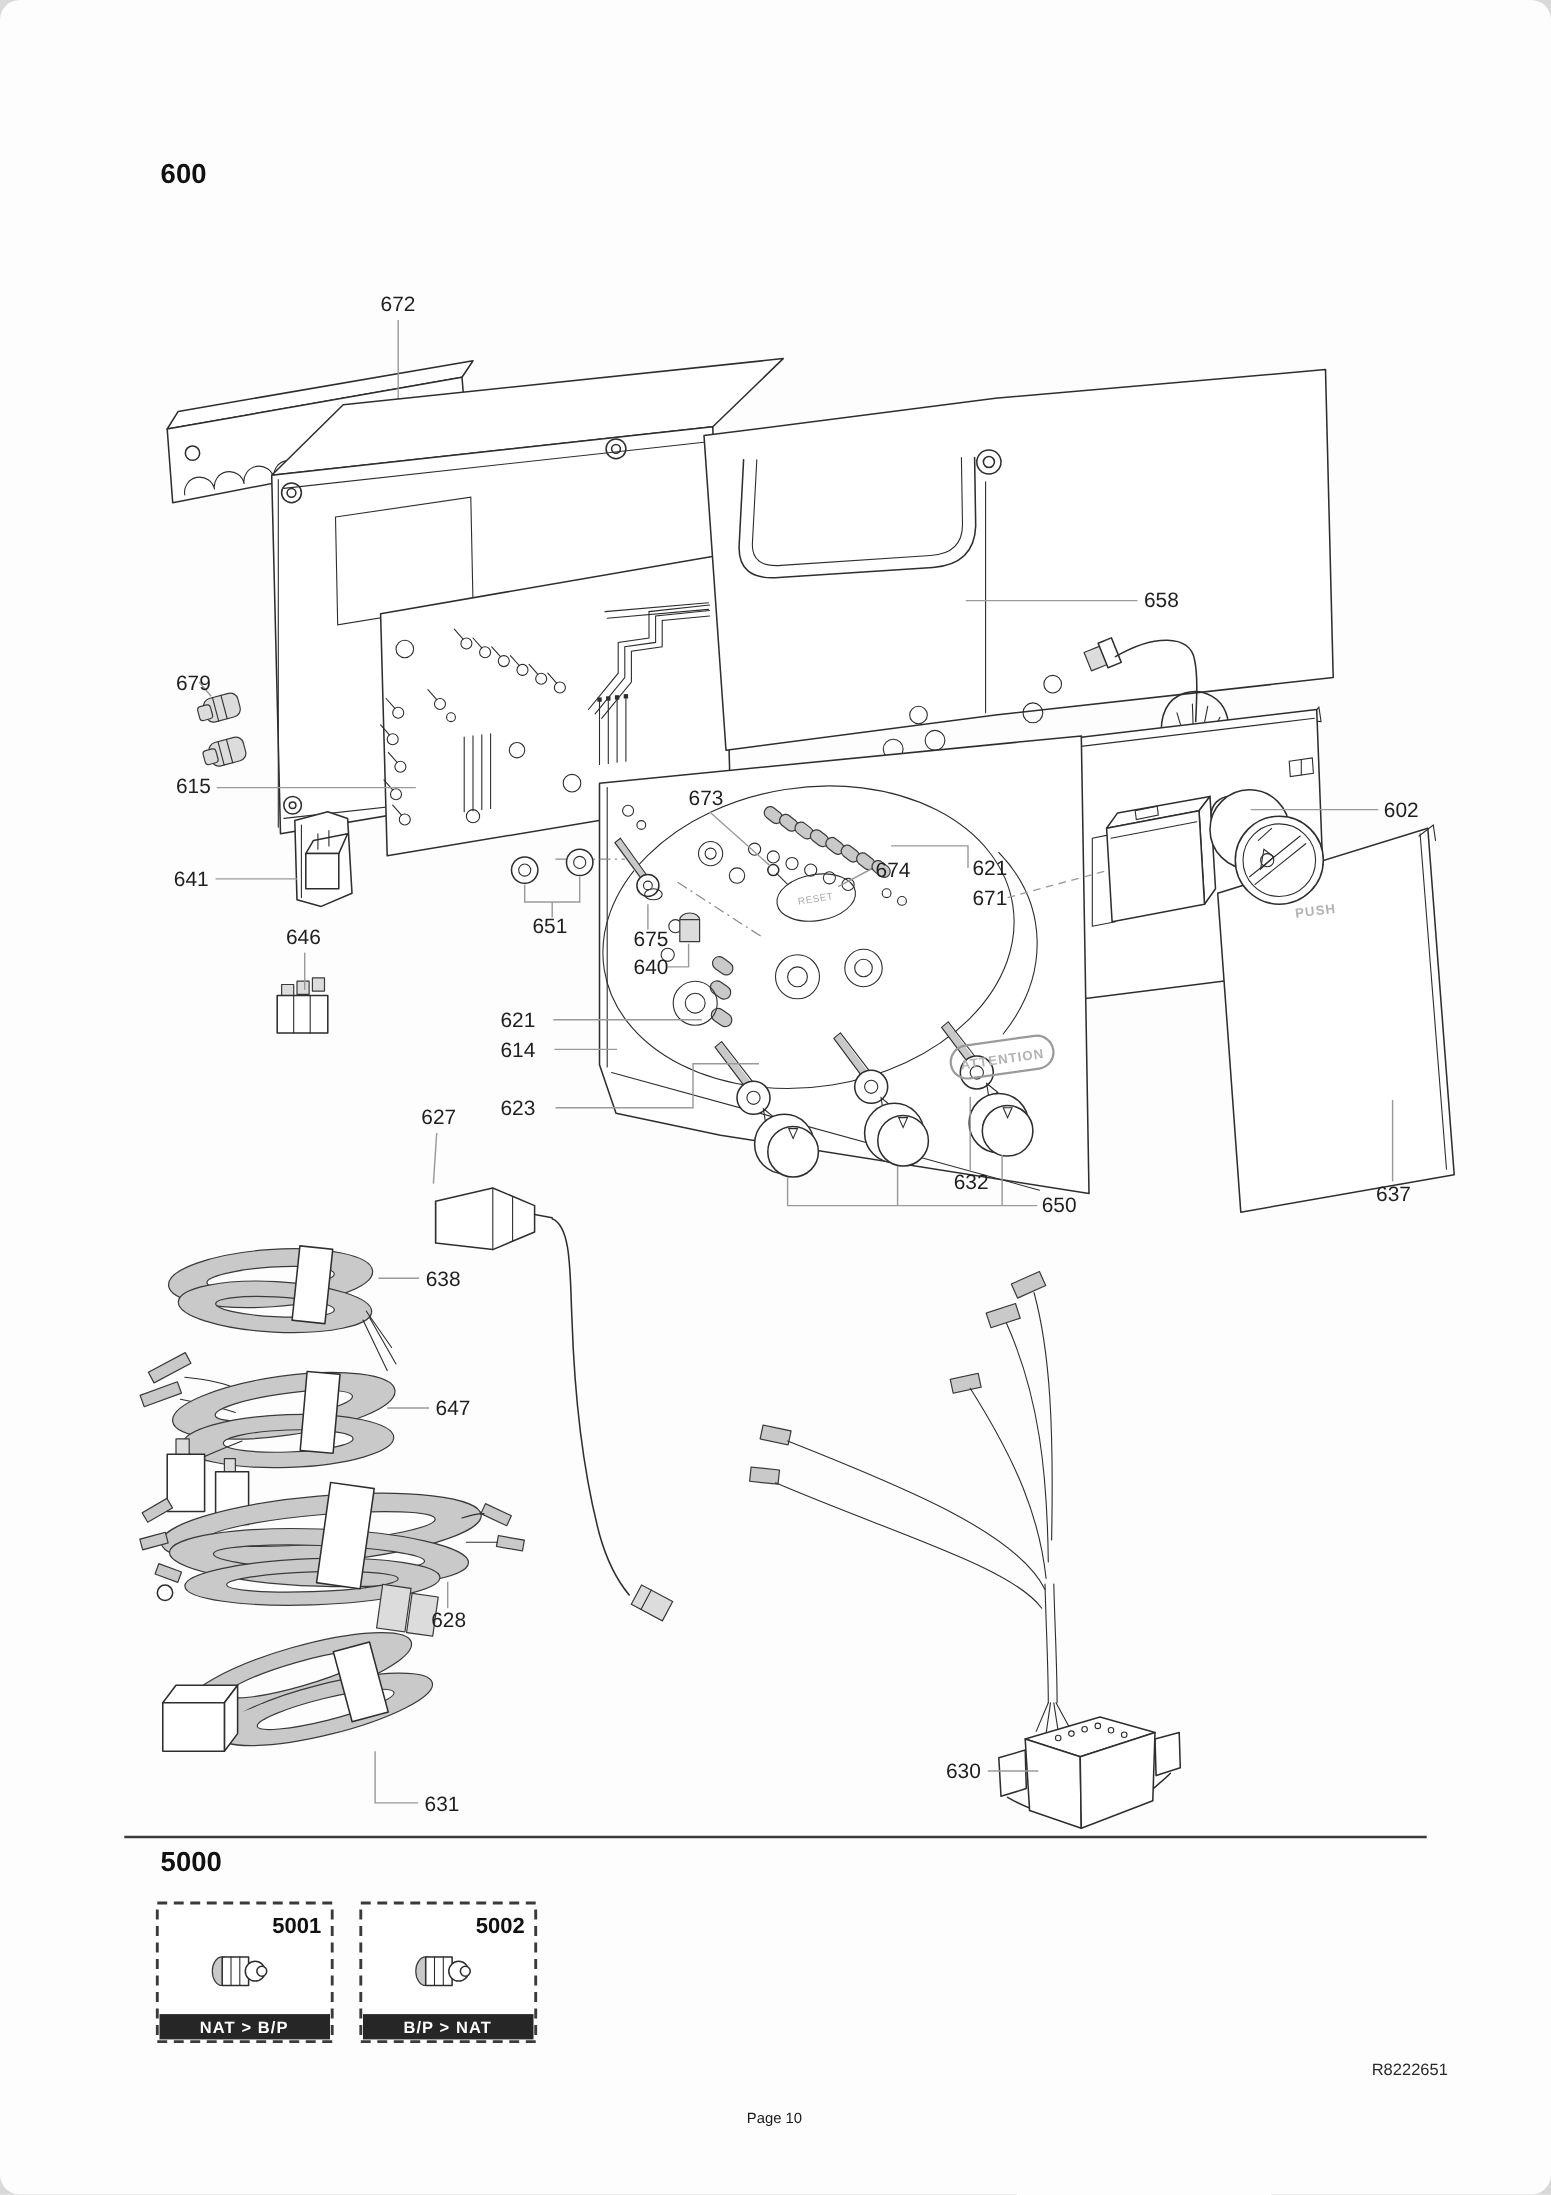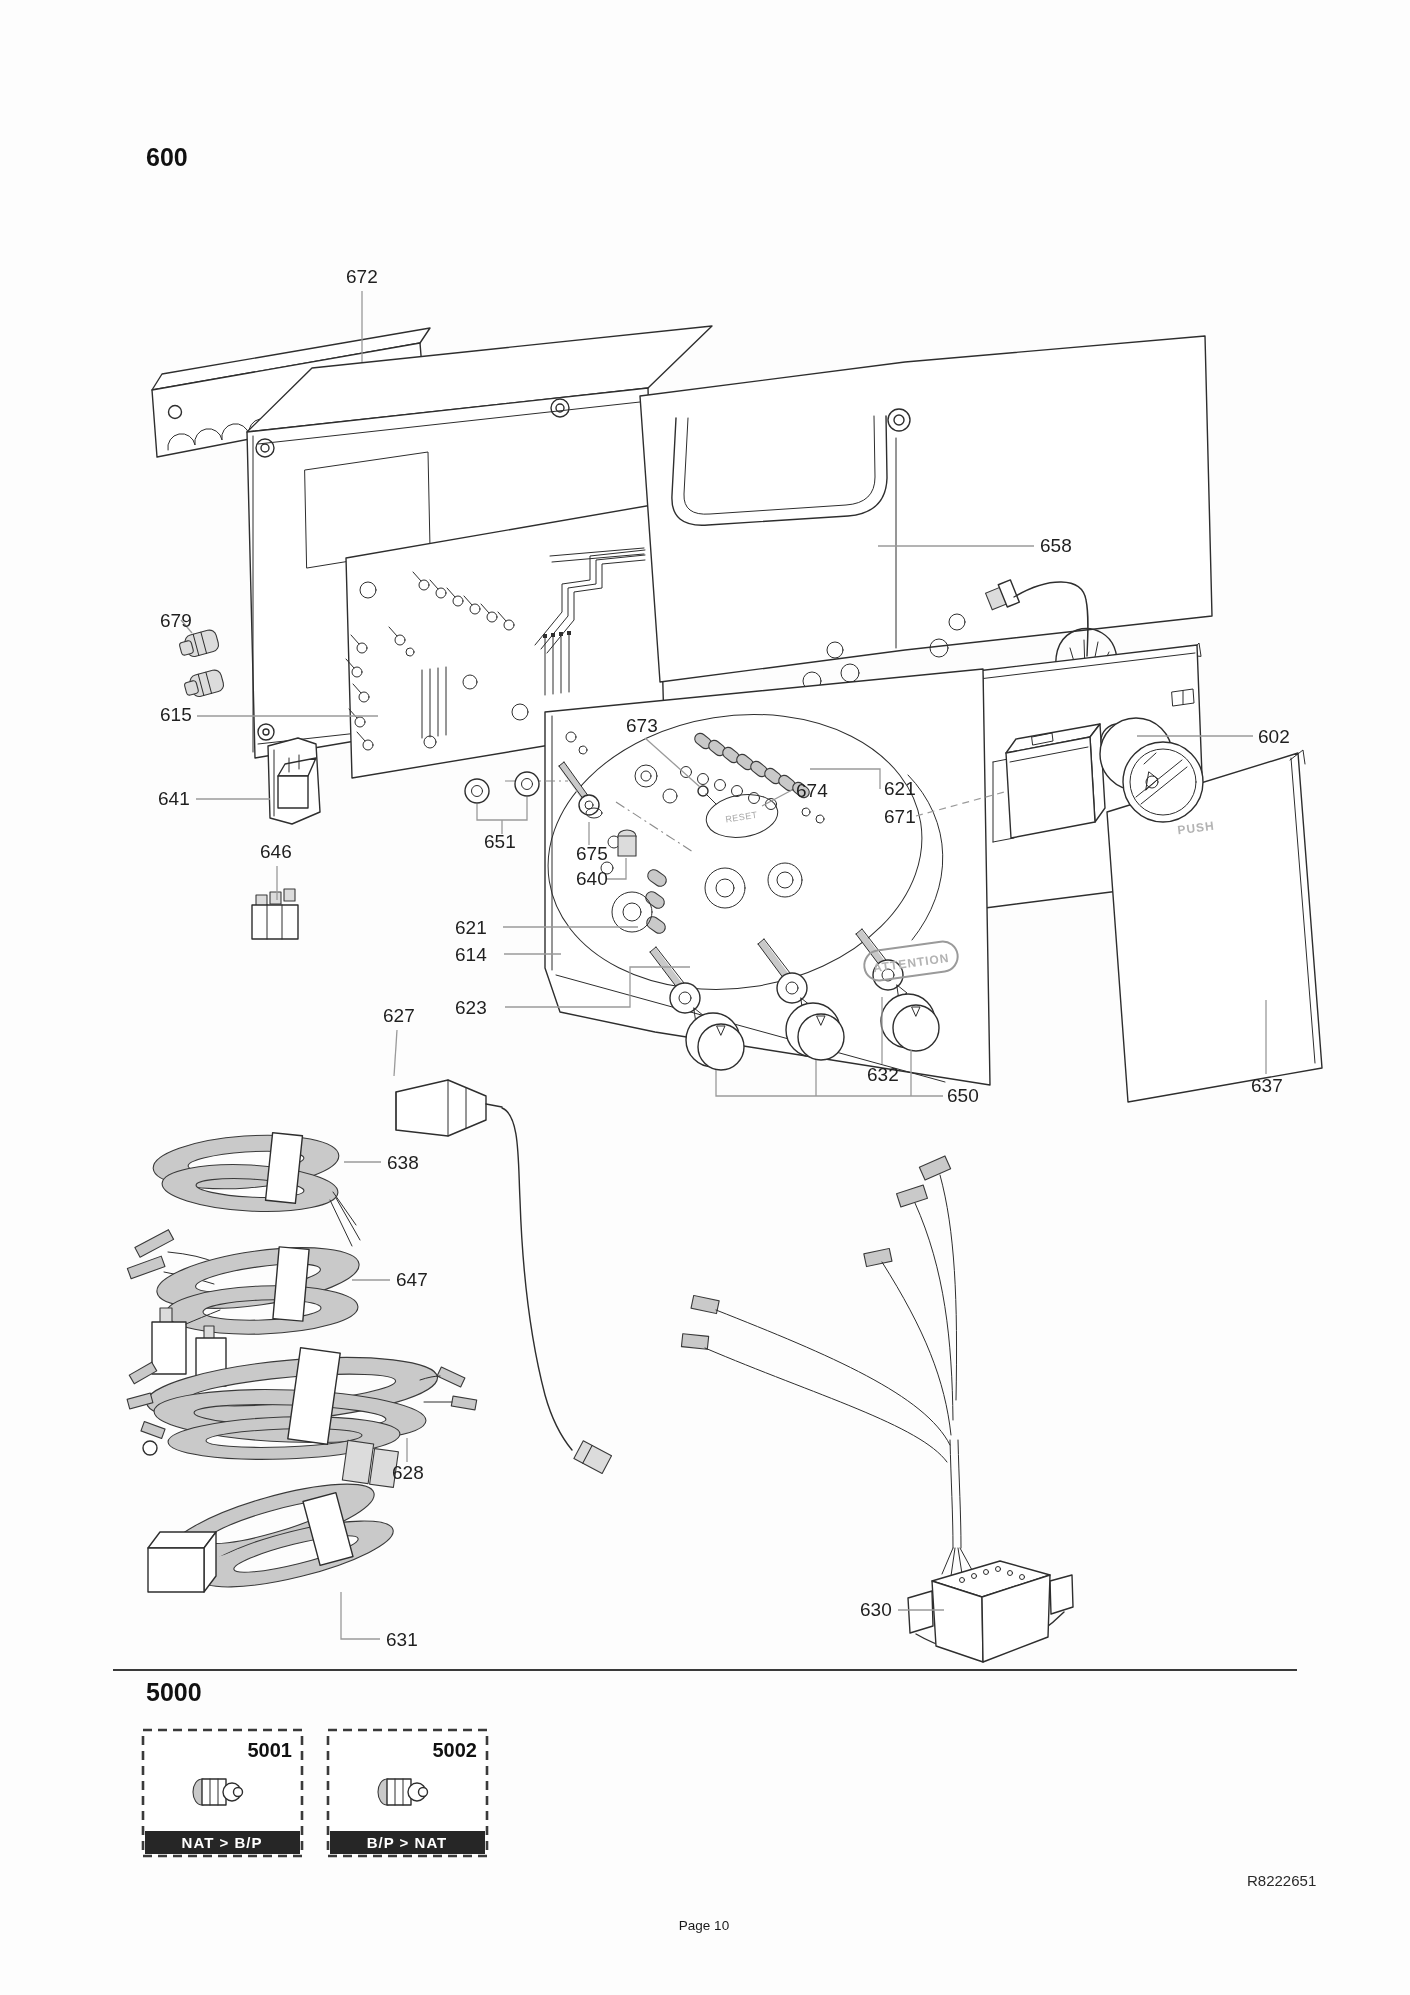--- a/index.html
+++ b/index.html
@@ -1,17 +1,17 @@
 <!DOCTYPE html>
 <html><head>
 <meta charset="utf-8">
 <style>
   html,body{margin:0;padding:0;background:#d9d9d9;}
   .sheet{position:relative;width:1410px;height:1995px;background:#fdfdfd;margin:0 auto;
-         font-family:"Liberation Sans",sans-serif;overflow:hidden;}
+         font-family:"Liberation Sans",sans-serif;overflow:hidden;border-radius:18px;}
   svg{position:absolute;left:0;top:0;}
   .ln{stroke:#2e2e2e;stroke-width:1.4;fill:none;stroke-linecap:round;stroke-linejoin:round;}
   .lnt{stroke:#2e2e2e;stroke-width:1;fill:none;stroke-linecap:round;}
   .fw{fill:#ffffff;stroke:#2e2e2e;stroke-width:1.4;stroke-linejoin:round;}
   .fg{fill:#c9c9c9;stroke:#3a3a3a;stroke-width:1.1;stroke-linejoin:round;}
   .fgl{fill:#dcdcdc;stroke:#3a3a3a;stroke-width:1.1;stroke-linejoin:round;}
   .gs{stroke:#c9c9c9;stroke-width:7;fill:none;stroke-linecap:butt;}
   .ld{stroke:#9a9a9a;stroke-width:1.3;fill:none;}
   .dash{stroke:#9a9a9a;stroke-width:1.2;fill:none;stroke-dasharray:7 5;}
   .dashdot{stroke:#8a8a8a;stroke-width:1.1;fill:none;stroke-dasharray:10 4 2 4;}

